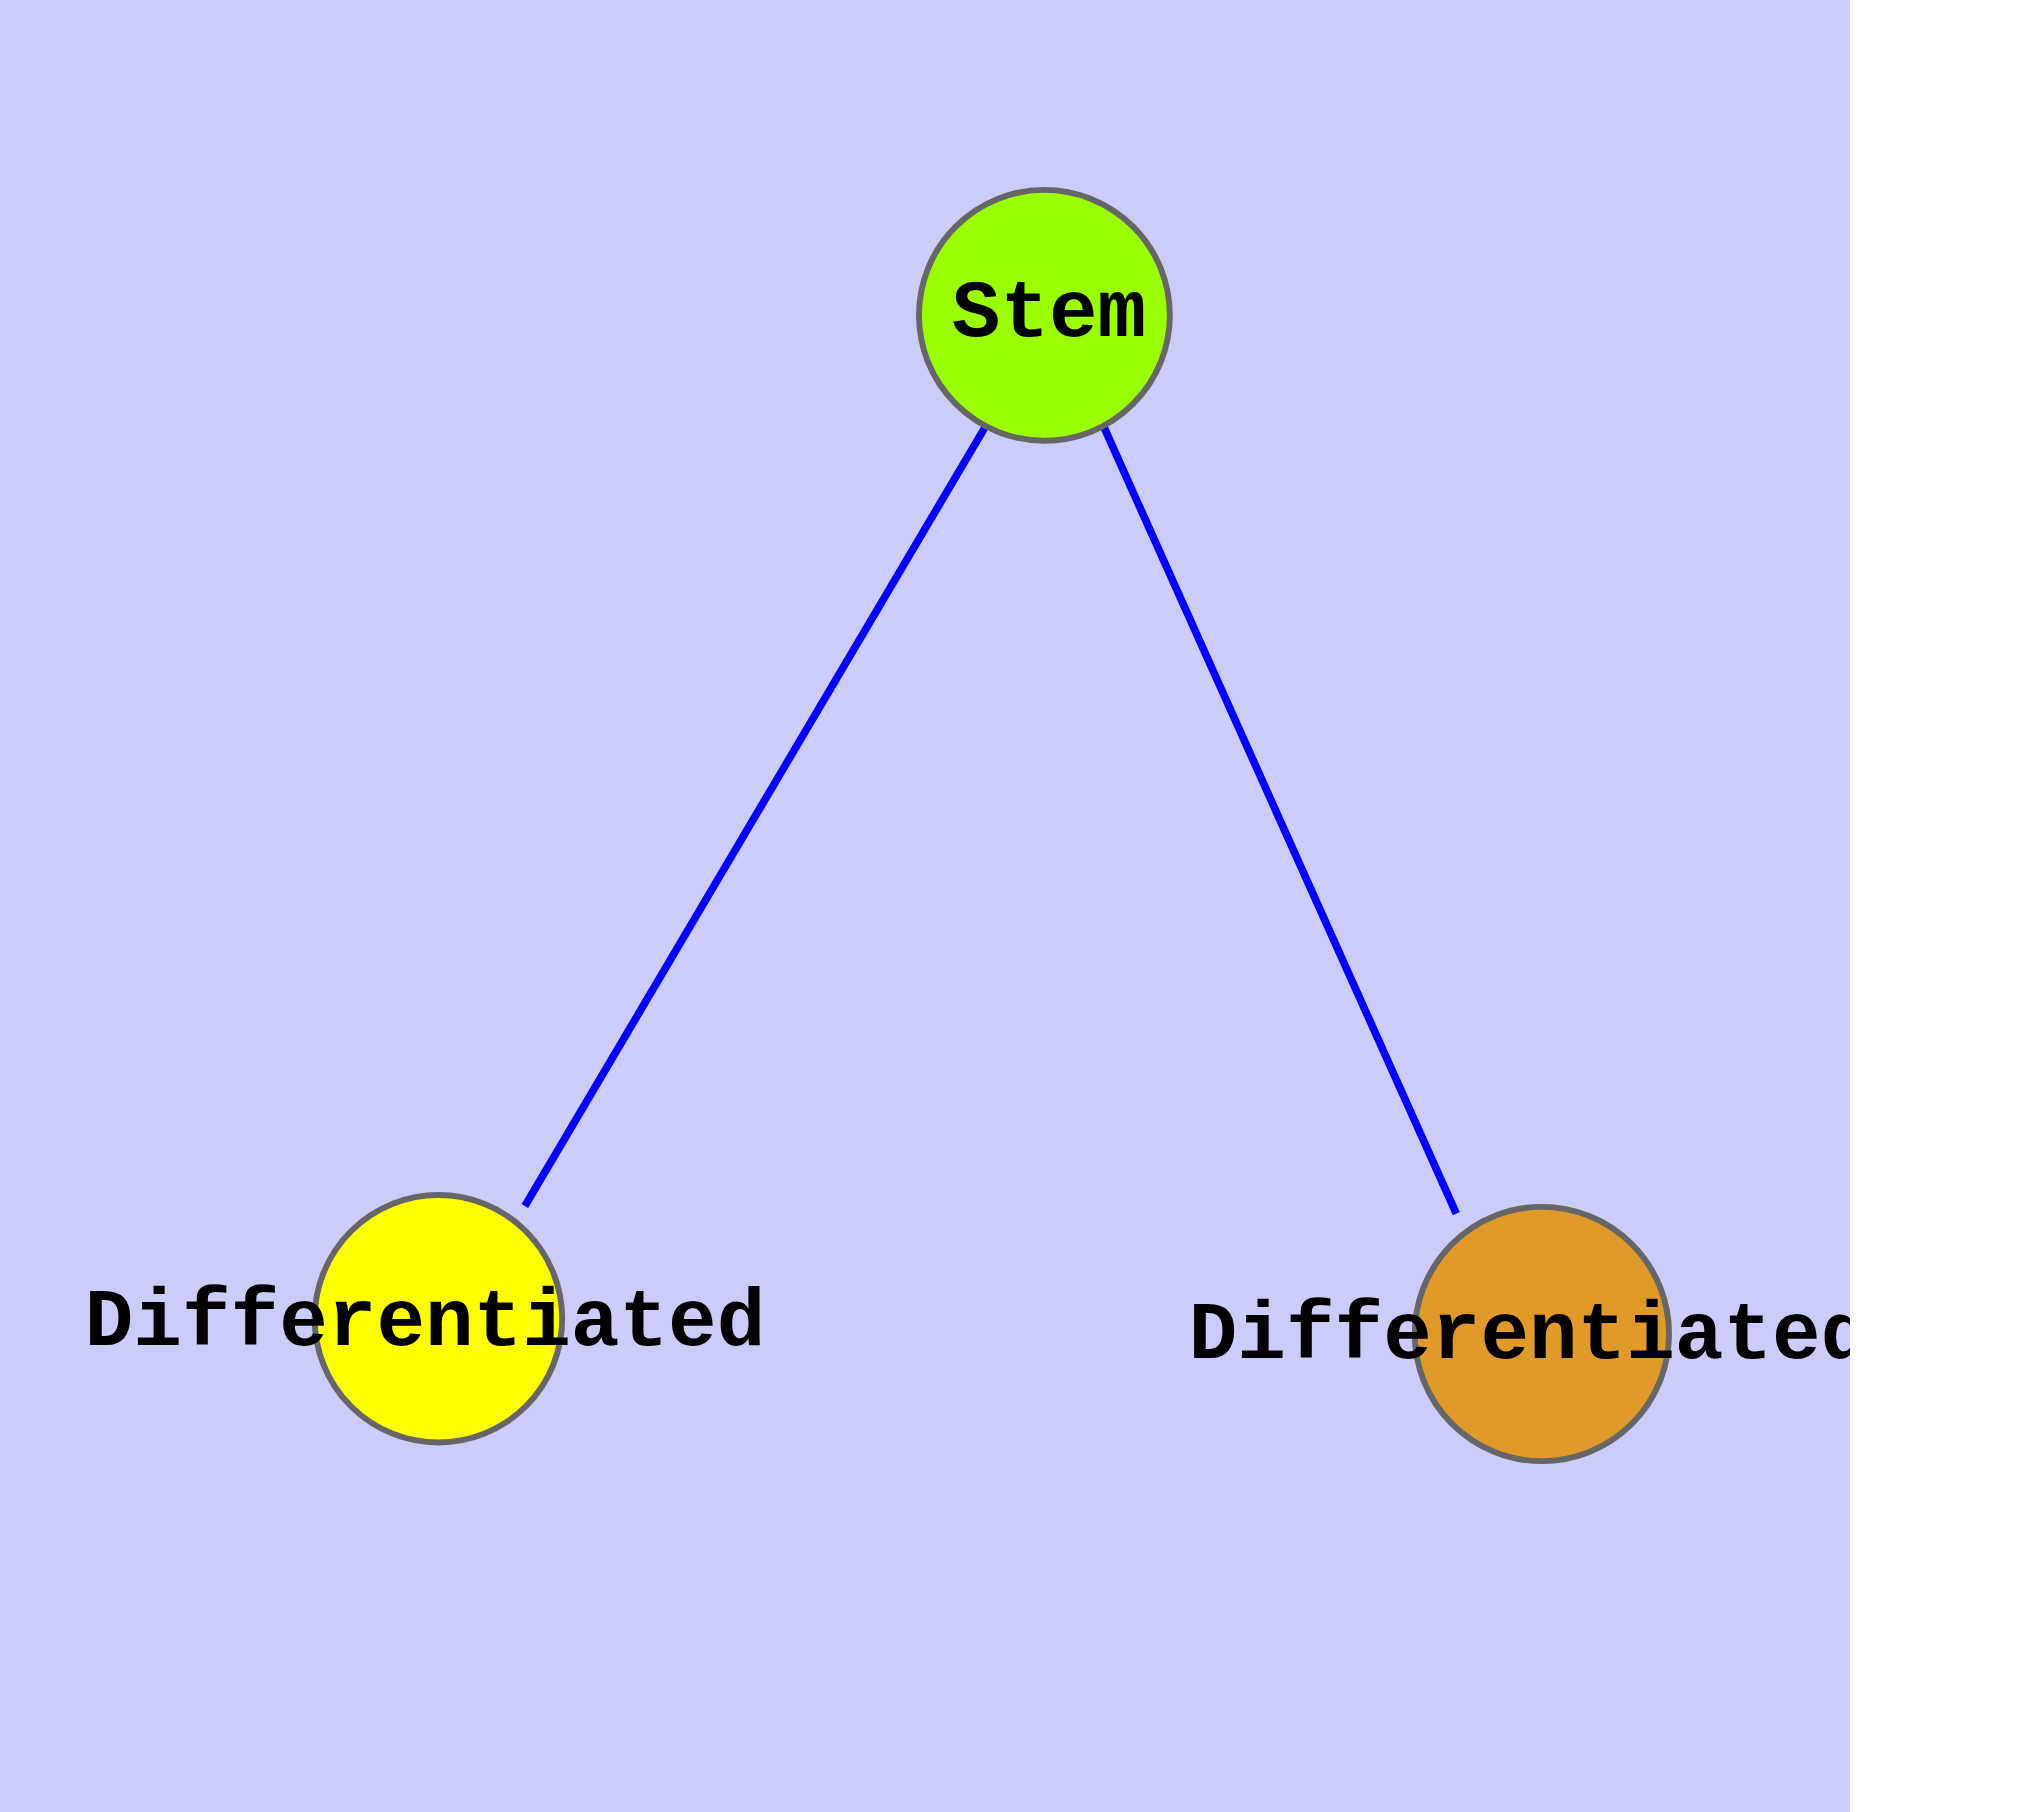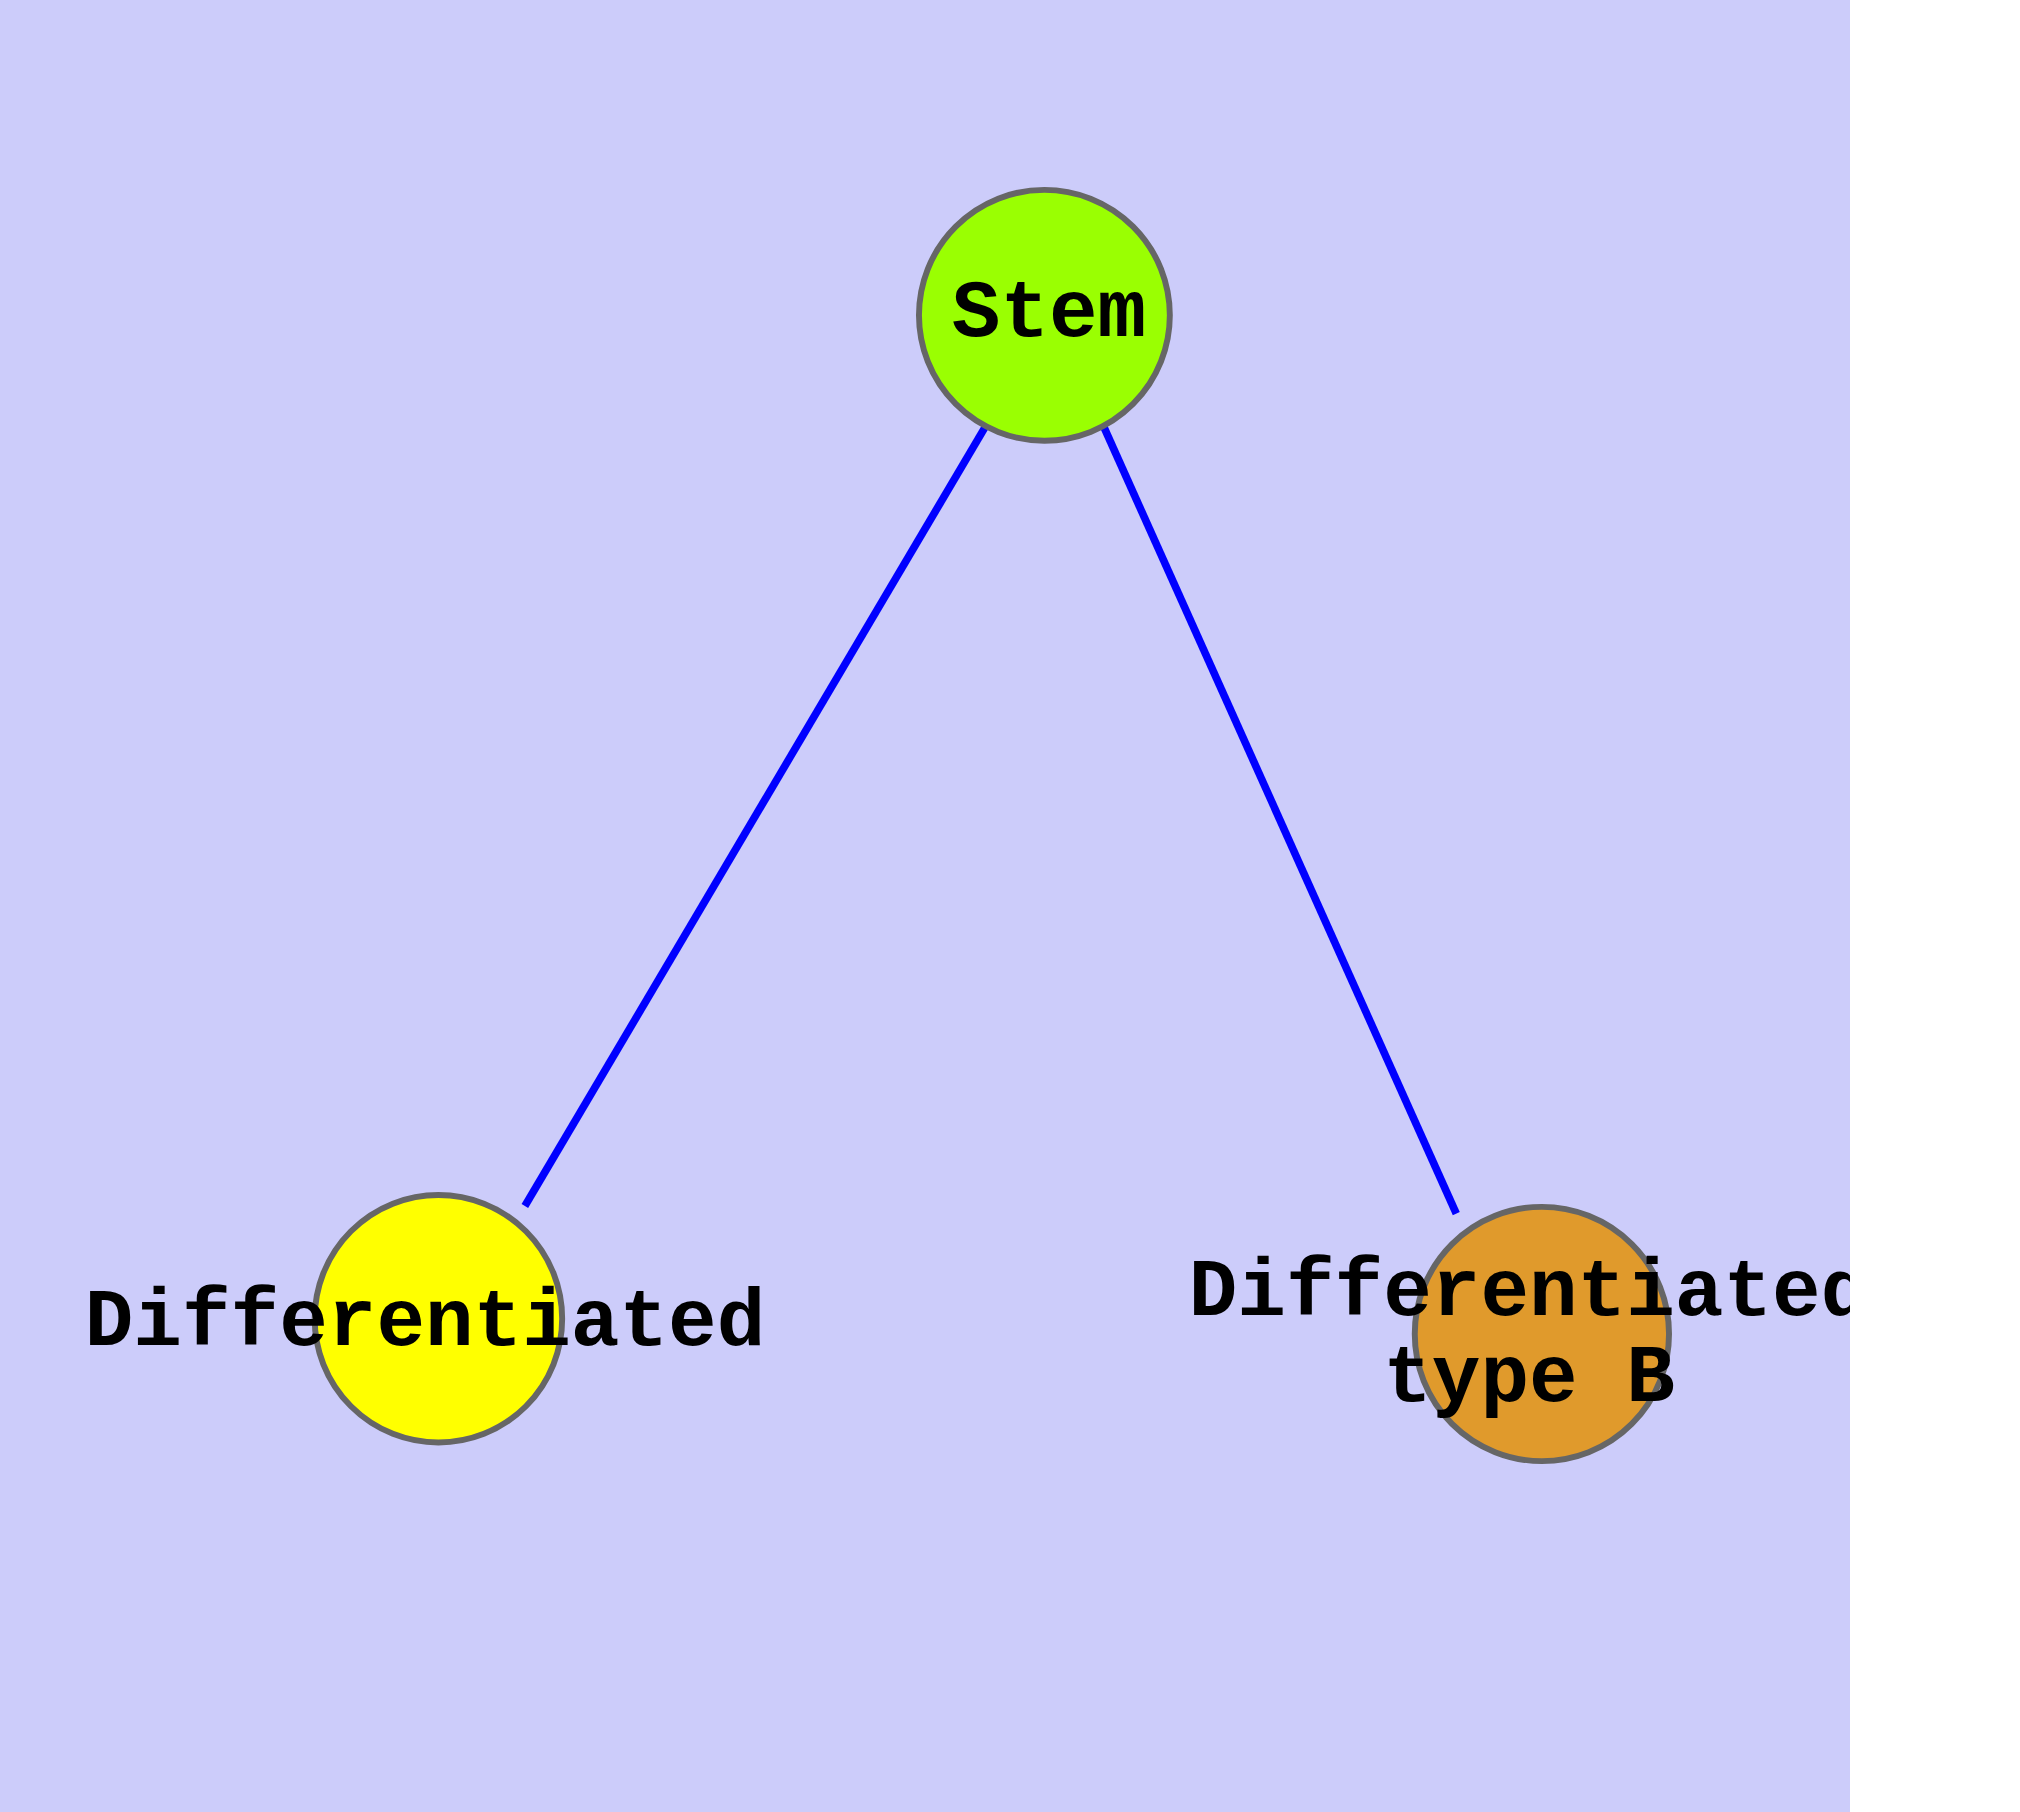--- a/index.html
+++ b/index.html
@@ -78,16 +78,16 @@
       <circle cx="1232" cy="372" r="148" fill="#9aff02" stroke="#666666" stroke-width="7"></circle>
       <circle cx="517" cy="1556" r="146" fill="#ffff00" stroke="#666666" stroke-width="7"></circle>
       <circle cx="1819" cy="1574" r="150" fill="#e09a2c" stroke="#666666" stroke-width="7"></circle>
     </g>
   </svg>
 
   <div class="node-label" id="label-stem" style="font-size: 81px; color: rgb(0, 0, 0);">Stem</div>
 
   <div class="node-label" id="label-diff-a" style="font-size: 81px; color: rgb(0, 0, 0);"><span>Differentiated</span><br></div>
 
-  <div class="node-label" id="label-diff-b" style="font-size: 81px; color: rgb(0, 0, 0);"><span>Differentiated</span><br><span>type B</span></div>
+  <div class="node-label" id="label-diff-b" style="font-size: 81px; color: rgb(0, 0, 0);"><span>Differentiated</span><br></div>
 
 </div>
 
 
 </body></html>

